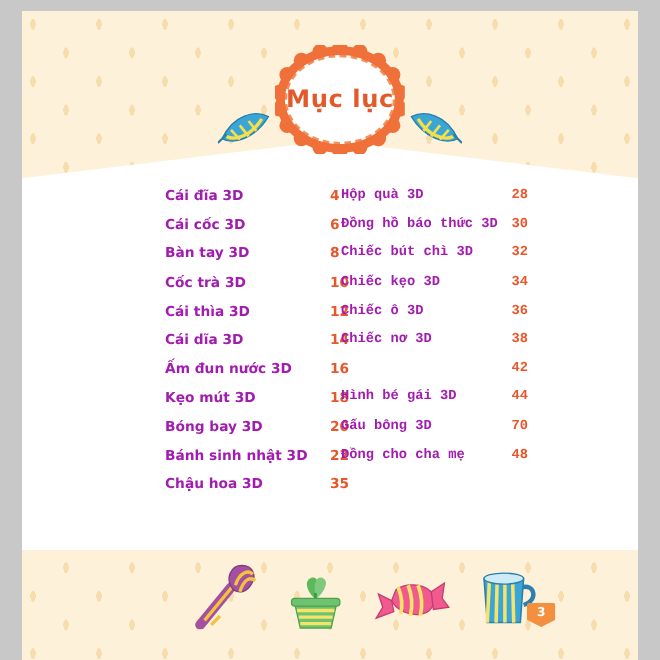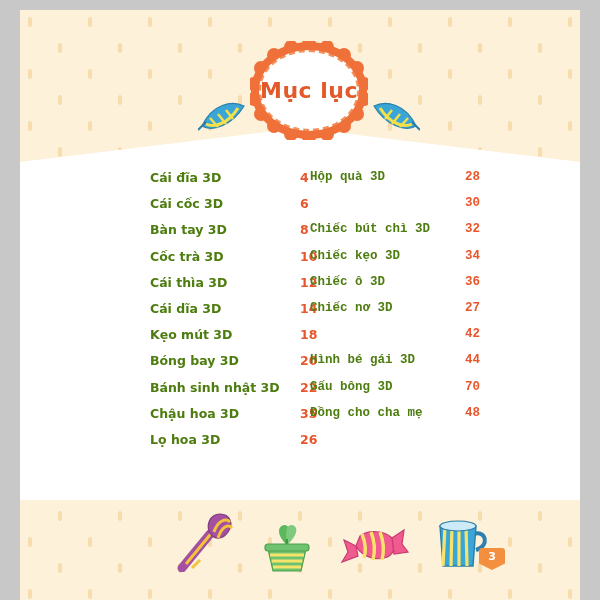--- a/index.html
+++ b/index.html
@@ -88,21 +88,21 @@
   .col.left { left: 130px; width: 160px; }
   .col.right { left: 290px; width: 175px; font-family: Liberation Mono, monospace; }
   .row {
     height: 26.2px;
     position: relative;
     white-space: nowrap;
   }
   .row .label {
     position: absolute;
     left: 0; top: 0;
-    color: #4d7c0f;
+    color: #a21caf;
     font-size: 12.5px;
     font-weight: bold;
   }
   .row .page {
     position: absolute;
     top: 0;
     color: #e8562b;
     font-size: 12.5px;
     font-weight: bold;
   }
@@ -210,63 +210,64 @@
         </div>
         <div class="row">
           <span class="label">Cái thìa 3D</span>
           <span class="page">12</span>
         </div>
         <div class="row">
           <span class="label">Cái dĩa 3D</span>
           <span class="page">14</span>
         </div>
         <div class="row">
+          <span class="label">Ấm đun nước 3D</span>
+          <span class="page">16</span>
+        </div>
+        <div class="row">
           <span class="label">Kẹo mút 3D</span>
           <span class="page">18</span>
         </div>
         <div class="row">
           <span class="label">Bóng bay 3D</span>
           <span class="page">20</span>
         </div>
         <div class="row">
           <span class="label">Bánh sinh nhật 3D</span>
           <span class="page">22</span>
         </div>
         <div class="row">
           <span class="label">Chậu hoa 3D</span>
           <span class="page">35</span>
         </div>
-        <div class="row">
-          <span class="label">Lọ hoa 3D</span>
-          <span class="page">26</span>
-        </div>
       </div>
     <div class="col right" id="right-col">
         <div class="row">
           <span class="label">Hộp quà 3D</span>
           <span class="page">28</span>
         </div>
         <div class="row">
+          <span class="label">Đồng hồ báo thức 3D</span>
           <span class="page">30</span>
         </div>
         <div class="row">
           <span class="label">Chiếc bút chì 3D</span>
           <span class="page">32</span>
         </div>
         <div class="row">
           <span class="label">Chiếc kẹo 3D</span>
           <span class="page">34</span>
         </div>
         <div class="row">
           <span class="label">Chiếc ô 3D</span>
           <span class="page">36</span>
         </div>
         <div class="row">
           <span class="label">Chiếc nơ 3D</span>
-          <span class="page">27</span>
+          <span class="page">38</span>
         </div>
         <div class="row">
           <span class="page">42</span>
         </div>
         <div class="row">
           <span class="label">Hình bé gái 3D</span>
           <span class="page">44</span>
         </div>
         <div class="row">
           <span class="label">Gấu bông 3D</span>

